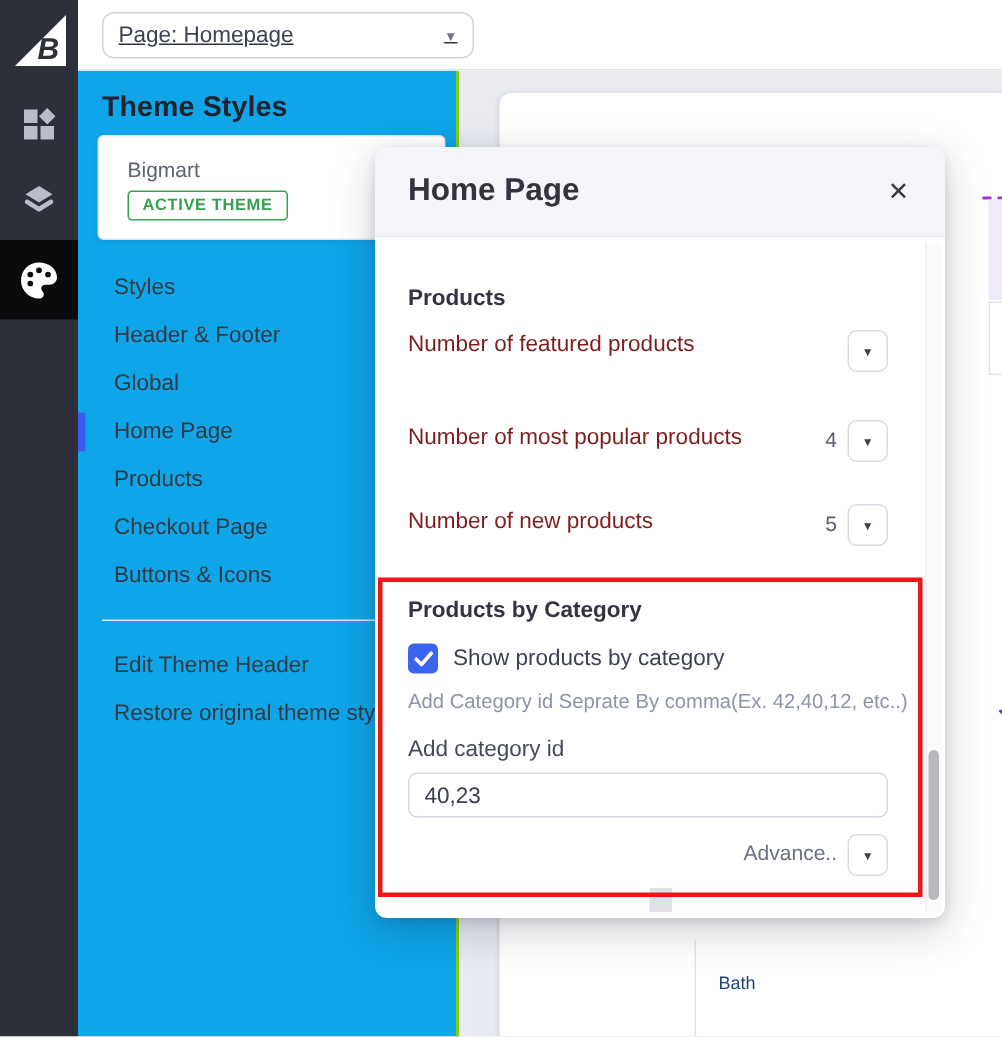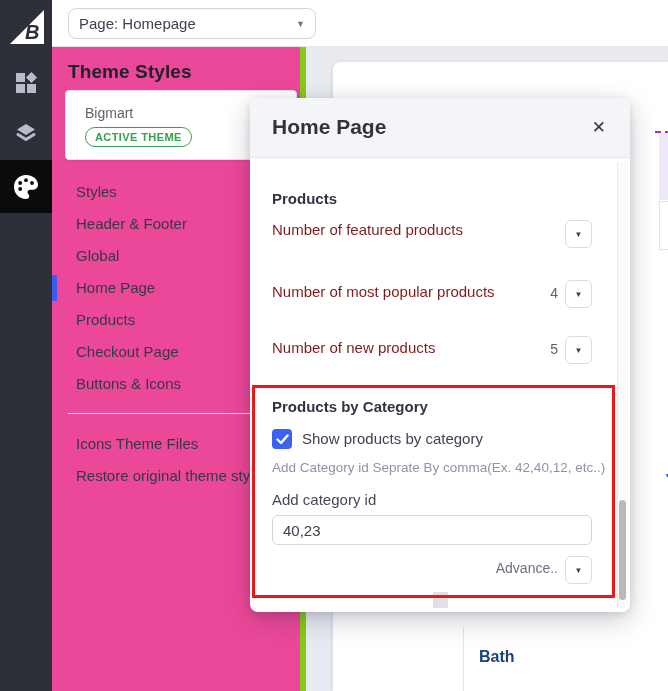--- a/index.html
+++ b/index.html
@@ -22,41 +22,41 @@
   .side-icon.layers { top:108px; }
   .side-icon.active-block { top:160px; height:53px; background:#0b0b0d; }
   
   .topbar {
     position:absolute; left:52px; top:0; width:616px; height:47px;
     background:#ffffff; border-bottom:1px solid #e4e5ea; z-index:25;
   }
   .page-select {
     position:absolute; left:16px; top:8px; width:248px; height:31px;
     border:1px solid #d1d4db; border-radius:8px; background:#fff;
-    display:flex; align-items:center; padding:0 10px; cursor:pointer;
+    display:flex; align-items:center; padding:0 10px; cursor:pointer;text-decoration:underline;
   }
   .page-select .sel-label { font-size:15px; color:#3c4250; flex:1; }
   .page-select .caret { font-size:9px; color:#707684; }
   
   .theme-panel {
     position:absolute; left:52px; top:47px; width:254px; height:644px;
-    background:#ec4899; border-right:6px solid #84cc16; z-index:20;
+    background:#0ea5e9; border-right:2px solid #84cc16; z-index:20;
   }
   .panel-title { position:absolute; left:16px; top:14px; font-size:19px;
     font-weight:600; color:#20232b; letter-spacing:.1px; }
   .theme-card {
     position:absolute; left:13px; top:43px; width:232px; height:70px;
     background:#fff; border:1px solid #e3e5ec; border-radius:4px;
     box-shadow:0 1px 3px rgba(40,44,63,.08);
   }
   .theme-name { position:absolute; left:19px; top:14px; font-size:14px;
     font-weight:400; color:#5d6370; }
   .active-badge {
     position:absolute; left:19px; top:36px; font-size:11px; font-weight:700;
-    color:#35a14c; border:1px solid #35a14c; border-radius:10px;
+    color:#35a14c; border:1px solid #35a14c; border-radius:3px;
     padding:3px 9px; letter-spacing:.4px; background:#fff;
   }
   .nav { position:absolute; left:0; top:129px; width:100%; }
   .nav-item { position:relative; height:32px; line-height:32px;
     padding-left:24px; font-size:15px; color:#333a45; cursor:pointer; }
   .nav-item.active .bar {
     position:absolute; left:0; top:3px; width:5px; height:26px; background:#3e5bf0;
   }
   .panel-divider { position:absolute; left:16px; top:366px; width:222px;
     height:1px; background:#e2e4ea; }
@@ -72,21 +72,21 @@
     box-shadow:0 1px 4px rgba(40,44,63,.15); }
   .pv-dashed-top { position:absolute; left:322px; top:69px; width:46px;
     border-top:2px dashed #a22fe2; }
   .pv-lavender { position:absolute; left:326px; top:71px; width:42px;
     height:67px; background:#f0e9fa; }
   .pv-whitebox { position:absolute; left:326px; top:139px; width:42px;
     height:49px; background:#fff; border:1px solid #e1e3ea; border-right:none; }
   .pv-chevron { position:absolute; left:332px; top:407px; }
   .pv-vline { position:absolute; left:130px; top:565px; width:1px;
     height:79px; background:#e4e6ed; }
-  .pv-link { position:absolute; left:146px; font-size:16px; font-weight:700;
+  .pv-link { position:absolute; left:146px; font-size:12px; font-weight:400;
     color:#1d4279; cursor:pointer; }
   .pv-link.bath { top:586px; }
   .pv-link.garden { top:627px; }
   .pv-scroll-strip { position:absolute; left:9px; top:566px; width:15px;
     height:78px; background:#e7eaf2; }
   
   .modal {
     position:absolute; left:250px; top:98px; width:380px; height:514px;
     background:#ffffff; border-radius:8px;
     box-shadow:0 8px 28px rgba(25,28,45,.22), 0 2px 8px rgba(25,28,45,.12);
@@ -214,21 +214,21 @@
   <div class="nav">
     <div class="nav-item"><span>Styles</span></div>
     <div class="nav-item"><span>Header &amp; Footer</span></div>
     <div class="nav-item"><span>Global</span></div>
     <div class="nav-item active"><span class="bar"></span><span>Home Page</span></div>
     <div class="nav-item"><span>Products</span></div>
     <div class="nav-item"><span>Checkout Page</span></div>
     <div class="nav-item"><span>Buttons &amp; Icons</span></div>
   </div>
   <div class="panel-divider"></div>
-  <a class="panel-link link-edit">Icons Theme Files</a>
+  <a class="panel-link link-edit">Edit Theme Header</a>
   <a class="panel-link link-restore">Restore original theme sty</a>
 </div>
 
 <div class="modal">
   <div class="modal-header">
     <div class="modal-title">Home Page</div>
     <div class="modal-close">✕</div>
   </div>
 
   <div class="m-heading h-products">Products</div>

